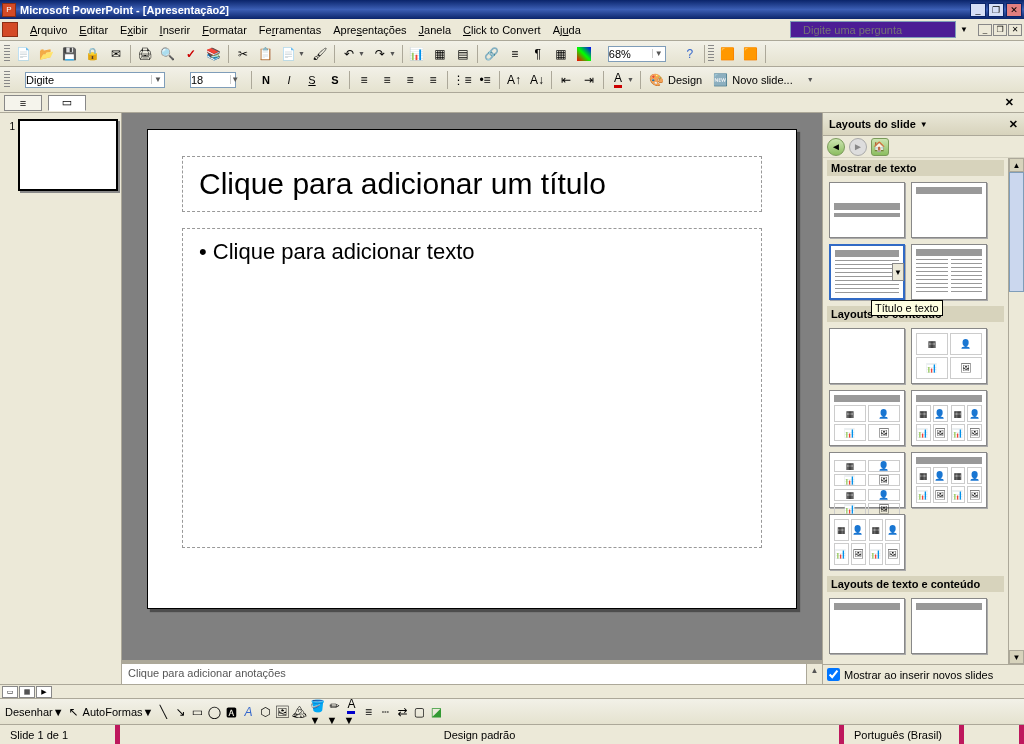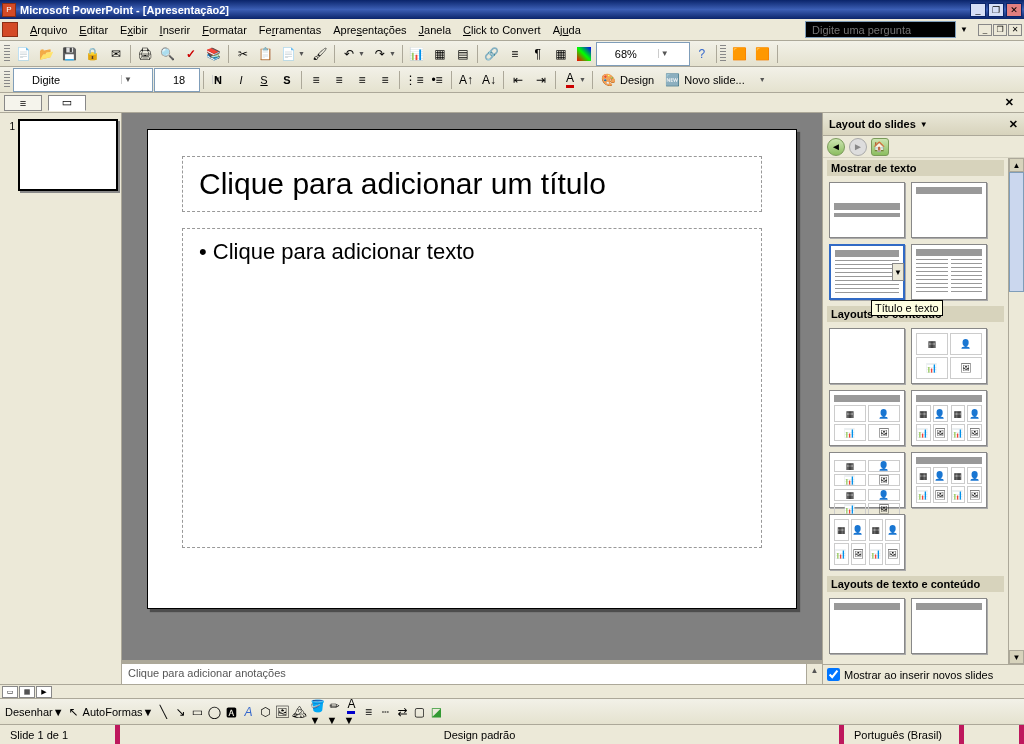--- a/index.html
+++ b/index.html
@@ -12,31 +12,31 @@
 .title-bar .win-btns { display: flex; gap: 2px; }
 .title-bar .win-btn { width: 16px; height: 14px; background: #d6dff7; border: 1px solid #0a246a; display:flex; align-items:center; justify-content:center; font-size:9px; cursor:pointer; color:#000;}
 .title-bar .win-btn.close { background:#e37f7f;}
 
 
 .menu-bar { height: 22px; background: #ece9d8; display: flex; align-items: center; padding: 0 2px; border-bottom:1px solid #aca899;}
 .menu-bar .doc-icon { width:16px; height:15px; background:#d44a26; border:1px solid #8b2e15; margin-right:6px;}
 .menu-bar .menu-item { padding: 2px 6px; cursor: pointer; }
 .menu-bar .menu-item .ul { text-decoration: underline; }
 .menu-bar .spacer { flex:1; }
-.menu-bar .ask-box { width: 151px; height:17px; border:1px solid #7f9db9; background:#000000; color:#888; padding:1px 6px; font-size:11px;}
+.menu-bar .ask-box { width: 166px; height:17px; border:1px solid #7f9db9; background:#4c1d95; color:#888; padding:1px 12px; font-size:11px;}
 .menu-bar .doc-ctrl { display:flex; gap:1px; margin-left:6px;}
 .menu-bar .doc-ctrl .db { width:14px; height:12px; border:1px solid #888; display:flex; align-items:center; justify-content:center; font-size:8px; cursor:pointer;}
 
 
 .toolbar { height: 26px; background: linear-gradient(to bottom, #f2f1e8, #e5e2cf); border-bottom:1px solid #aca899; display:flex; align-items:center; padding:0 4px; gap:1px;}
 .toolbar .grip { width:6px; height:18px; background: repeating-linear-gradient(to bottom, #888 0 1px, transparent 1px 3px); margin-right:2px;}
 .toolbar .tb-btn { min-width:22px; height:22px; display:flex; align-items:center; justify-content:center; cursor:pointer; border:1px solid transparent; padding:0 2px;}
 .toolbar .sep { width:1px; height:18px; background:#aca899; margin:0 2px;}
 .toolbar .dd-arrow { font-size:7px; margin-left:1px; color:#555;}
-.toolbar .combo { height:24px; border:1px solid #7f9db9; background:#fff; display:flex; align-items:center; padding:0 18px; margin:0 0;}
+.toolbar .combo { height:16px; border:1px solid #7f9db9; background:#fff; display:flex; align-items:center; padding:0 0; margin:0 12px;}
 .toolbar .combo .dd { width:13px; text-align:center; color:#555; font-size:8px; border-left:1px solid #ccc; margin-left:3px;}
 .toolbar .zoom-val { width:40px;}
 .toolbar .tb-text-btn { height:22px; display:flex; align-items:center; cursor:pointer; border:1px solid transparent; padding:0 4px; gap:3px;}
 
 
 .ico { width:16px; height:16px; display:flex; align-items:center; justify-content:center; font-size:12px;}
 
 
 .view-tabs { height:20px; background:#ece9d8; border-bottom:1px solid #aca899; display:flex; align-items:center; padding:0 4px; gap:6px;}
 .vtab { width:38px; height:16px; border:1px solid #888; background:#f5f4ec; display:flex; align-items:center; justify-content:center; cursor:pointer;}
@@ -351,21 +351,21 @@
     <div class="notes-pane">
       <span>Clique para adicionar anotações</span>
       <div class="notes-scroll">
         <div class="sa">▲</div>
       </div>
     </div>
   </div>
 
   <div class="taskpane">
     <div class="tp-header">
-      <span>Layout do slides</span>
+      <span>Layouts do slide</span>
       <span class="dd">▼</span>
       <span class="close">✕</span>
     </div>
     <div class="tp-nav">
       <div class="nav-btn">◄</div>
       <div class="nav-btn disabled">►</div>
       <div class="nav-btn" style="border-radius:3px;">🏠</div>
     </div>
 
     <div class="layout-scrollwrap">

